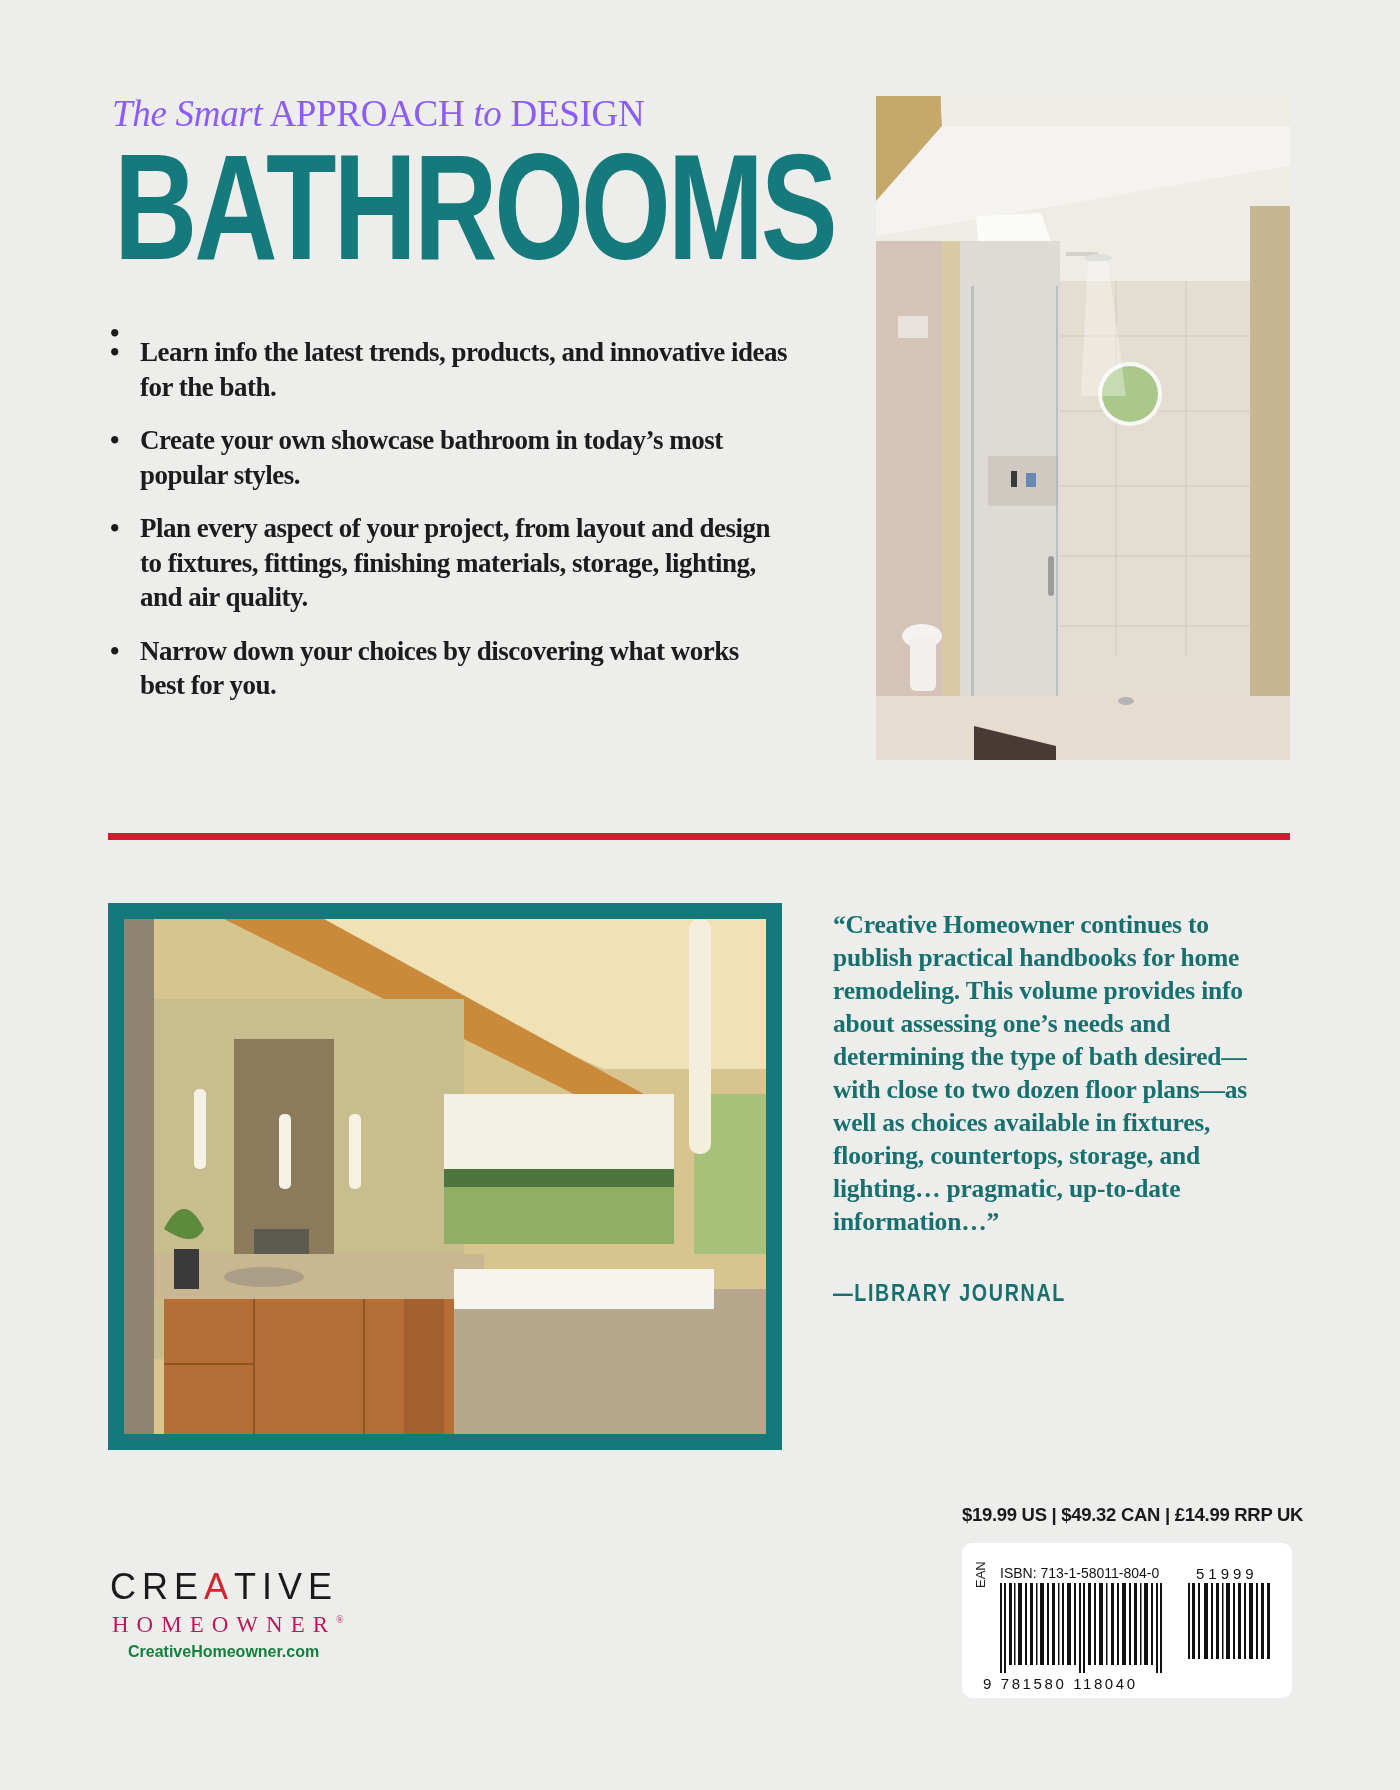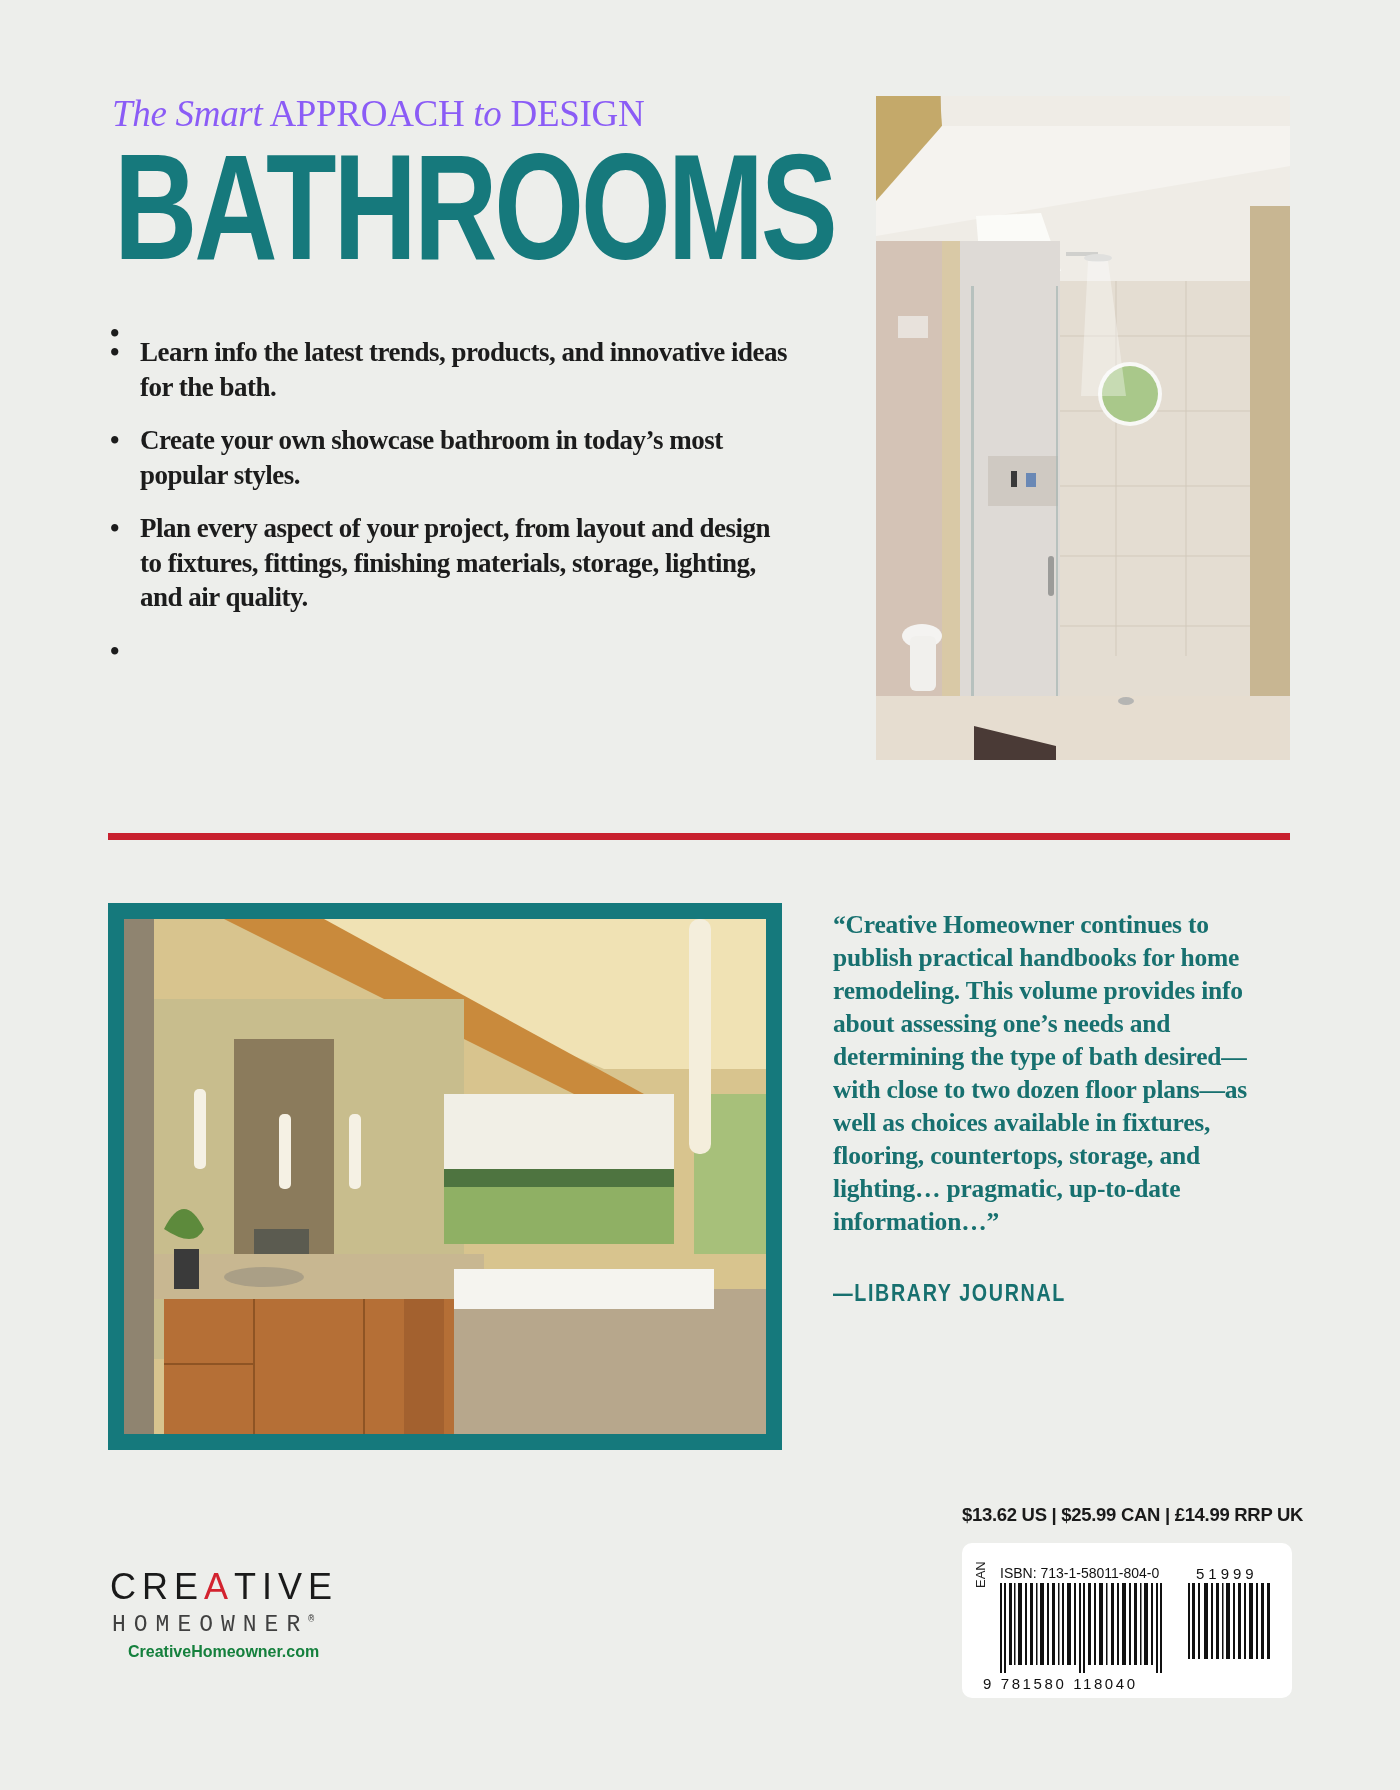--- a/index.html
+++ b/index.html
@@ -28,41 +28,41 @@
   .barcode-box { left: 962px; top: 1543px; width: 330px; height: 155px; background: #fff; border-radius: 10px; }
   .ean { left: 973px; top: 1588px; font-family: "Liberation Sans", sans-serif; font-size: 13px; color: #222; transform: rotate(-90deg); transform-origin: left top; white-space: nowrap; }
   .isbn { left: 1000px; top: 1565px; font-family: "Liberation Sans", sans-serif; font-size: 14px; color: #111; white-space: nowrap; }
   .addon-digits { left: 1196px; top: 1565px; font-family: "Liberation Sans", sans-serif; font-size: 15px; color: #111; letter-spacing: 4px; }
   .bars-main { left: 1000px; top: 1583px; width: 165px; height: 90px; }
   .bars-addon { left: 1188px; top: 1583px; width: 82px; height: 76px; }
   .ean-digits { left: 983px; top: 1675px; font-family: "Liberation Sans", sans-serif; font-size: 15px; color: #111; letter-spacing: 2.6px; white-space: nowrap; }
 
   .logo-main { left: 110px; top: 1566px; font-family: "Liberation Sans", sans-serif; font-size: 36px; letter-spacing: 6px; color: #1a1a1a; white-space: nowrap; }
   .logo-a { color: #d3232f; display: inline-block; position: relative; }
-  .logo-sub { left: 112px; top: 1612px; font-family: Liberation Mono, monospace; font-size: 23px; letter-spacing: 8px; color: #404040; white-space: nowrap; }
+  .logo-sub { left: 112px; top: 1612px; font-family: Liberation Serif, serif; font-size: 23px; letter-spacing: 8px; color: #be185d; white-space: nowrap; }
   .logo-sub sup { font-size: 10px; letter-spacing: 0; }
   .logo-url { left: 128px; top: 1643px; font-family: "Liberation Sans", sans-serif; font-size: 16px; font-weight: bold; color: #15803d; white-space: nowrap; }
 </style>
 </head>
 <body>
 
 <div class="abs tagline">
   <i>The Smart</i>
   <span>APPROACH</span>
   <i>to</i>
   <span>DESIGN</span>
 </div>
 <div class="abs title">BATHROOMS</div>
 
 <ul class="abs bullets">
   <li><span class="dot">•</span></li>
   <li><span class="dot">•</span><span>Learn info the latest trends, products, and innovative ideas for the bath.</span></li>
   <li><span class="dot">•</span><span>Create your own showcase bathroom in today’s most popular styles.</span></li>
   <li><span class="dot">•</span><span>Plan every aspect of your project, from layout and design to fixtures, fittings, finishing materials, storage, lighting, and air quality.</span></li>
-  <li><span class="dot">•</span></li>
+  <li><span class="dot">•</span><span>Narrow down your choices by discovering what works best for you.</span></li>
 </ul>
 
 <div class="abs photo-top" title="shower-with-glass-door-photo">
   <svg width="414" height="664" viewBox="0 0 414 664">
     <rect x="0" y="0" width="414" height="664" fill="#efece6"></rect>
     <polygon points="0,0 65,0 65,25 0,105" fill="#b59a5c" opacity="0.6"></polygon>
     <polygon points="0,0 64,0 66,30 0,115" fill="#c4a96a"></polygon>
     <polygon points="0,105 66,30 414,30 414,70 0,140" fill="#f5f3ef"></polygon>
     <polygon points="100,120 165,117 185,175 105,180" fill="#fbfbf8"></polygon>
     <rect x="0" y="145" width="66" height="519" fill="#d4c3b6"></rect>
@@ -130,21 +130,21 @@
       <rect x="330" y="350" width="260" height="40" fill="#f5f4ef"></rect>
       <path d="M40 310 q20 -40 40 0 q-10 20 -40 0" fill="#5d8a3c"></path>
       <rect x="50" y="330" width="25" height="40" fill="#3a3a3a"></rect>
     </svg>
   </div>
 </div>
 
 <div class="abs quote">“Creative Homeowner continues to publish practical handbooks for home remodeling. This volume provides info about assessing one’s needs and determining the type of bath desired—with close to two dozen floor plans—as well as choices available in fixtures, flooring, countertops, storage, and lighting… pragmatic, up-to-date information…”</div>
 <div class="abs quote-src">—LIBRARY JOURNAL</div>
 
-<div class="abs price">$13.62 US | $25.99 CAN | £14.99 RRP UK</div>
+<div class="abs price">$19.99 US | $49.32 CAN | £14.99 RRP UK</div>
 
 <div class="abs barcode-box"></div>
 <div class="abs ean">EAN</div>
 <div class="abs isbn">ISBN: 713-1-58011-804-0</div>
 <div class="abs addon-digits">51999</div>
 <svg class="abs bars-main" viewBox="0 0 165 90" preserveAspectRatio="none">
   <g fill="#111">
     <rect x="0" y="0" width="2" height="90"></rect>
       <rect x="4" y="0" width="2" height="90"></rect>
     <rect x="9" y="0" width="3" height="82"></rect>

